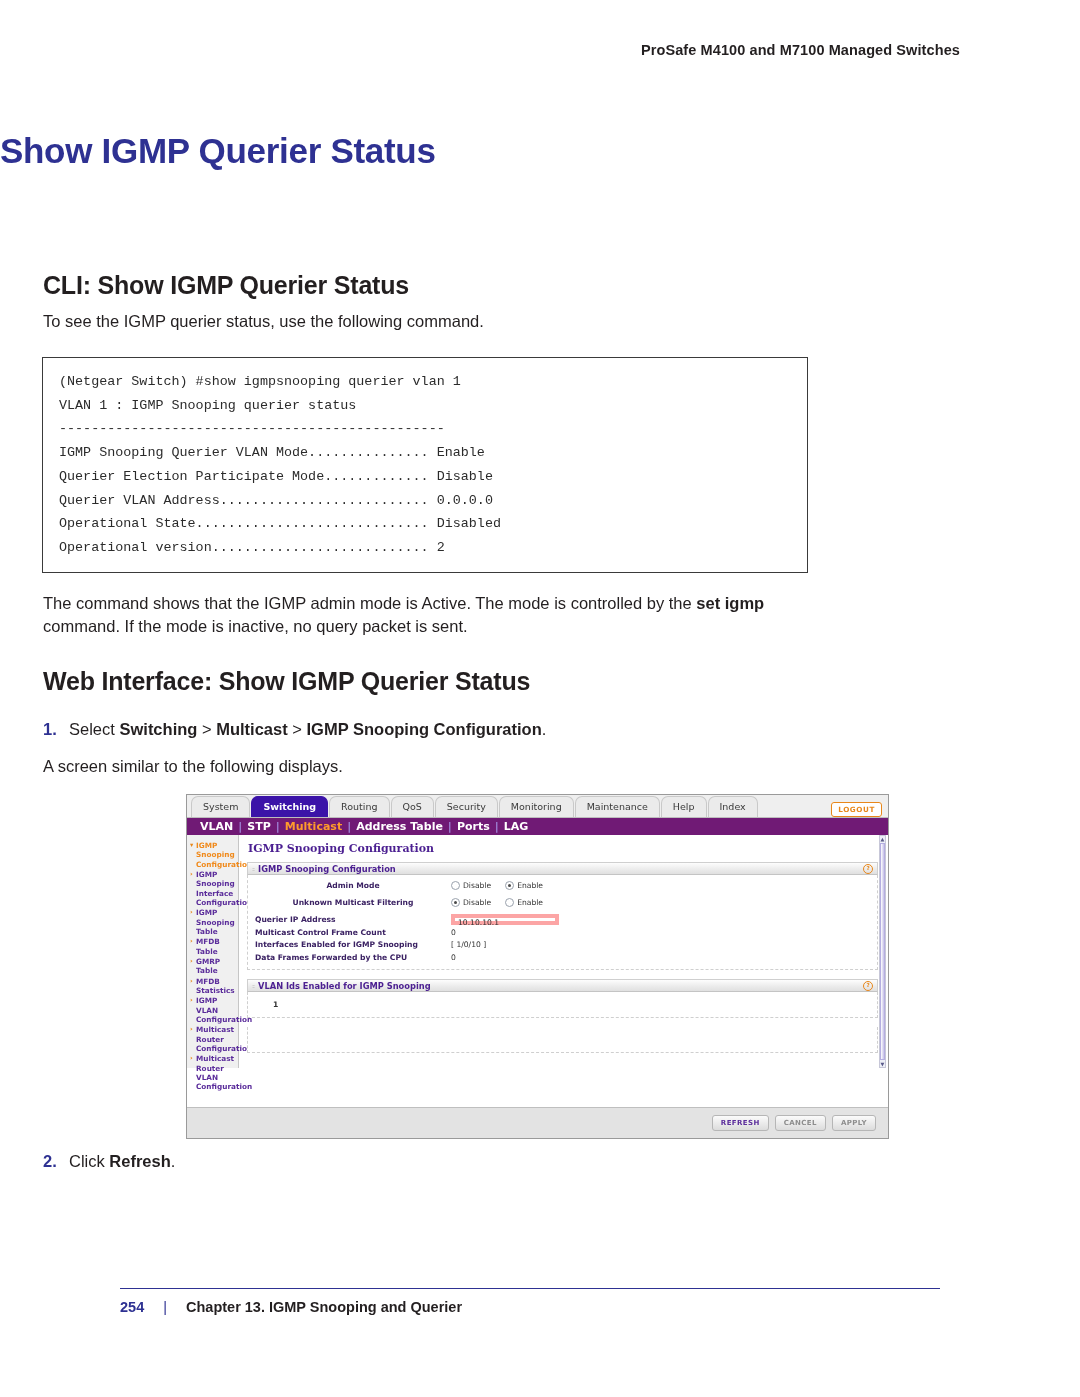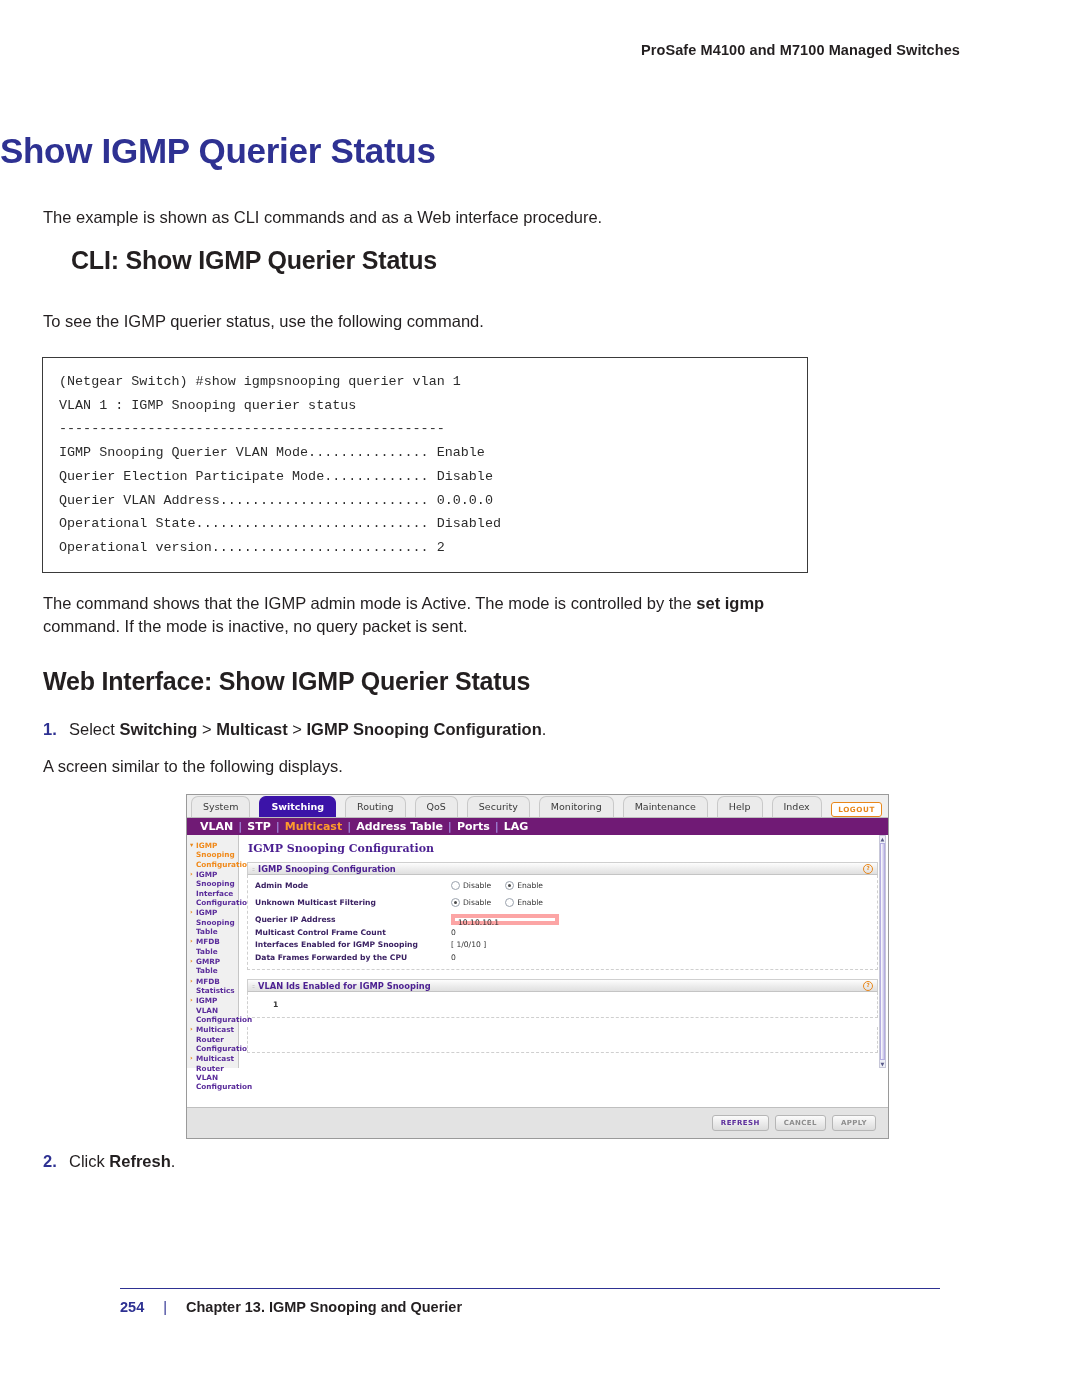--- a/index.html
+++ b/index.html
@@ -28,21 +28,21 @@
 
   p.intro{
     position:absolute;top:206px;left:43px;
     margin:0;font-size:16.5px;color:#231f20;line-height:1.35;
   }
 
   h2.sec{
     position:absolute;left:43px;margin:0;
     font-size:25px;font-weight:bold;color:#231f20;letter-spacing:-.2px;
   }
-  h2.sec.cli{top:246px;margin-left:28px;}
+  h2.sec.cli{top:271px;}
   h2.sec.web{top:667px;}
 
   p.body-line{
     position:absolute;left:43px;margin:0;
     font-size:16.5px;color:#231f20;line-height:1.38;
   }
   p.p-cli-lead{top:310px;}
   p.p-after-code{top:592px;width:795px;}
   p.p-screen{top:755px;}
 
@@ -80,21 +80,21 @@
   }
   .shot-inner{position:relative;width:100%;height:100%;}
 
   
   .tabstrip{
     position:relative;height:23px;background:#efefef;
     border-bottom:1px solid #bdbdbd;
     display:flex;align-items:flex-end;padding-left:4px;box-sizing:border-box;
   }
   .tab{
-    height:20px;line-height:20px;padding:0 11px;margin-right:9px;
+    height:20px;line-height:20px;padding:0 11px;margin-right:1px;
     font-size:9.5px;color:#3a3a3a;background:#ebebeb;
     border:1px solid #c9c9c9;border-bottom:none;
     border-radius:7px 7px 0 0;white-space:nowrap;
   }
   .tab.active{
     background:#3b13a8;color:#ffffff;font-weight:bold;
     border-color:#3b13a8;
   }
   .logout-wrap{margin-left:auto;padding-right:6px;padding-bottom:1px;}
   .logout{
@@ -155,21 +155,21 @@
     text-align:center;font-weight:bold;
   }
   .panel-body{
     border:1px dashed #cfcfcf;border-top:none;background:#ffffff;
     padding:5px 6px 5px 7px;box-sizing:border-box;
   }
 
   .frow{
     display:flex;align-items:center;margin-bottom:1.5px;min-height:11px;
   }
-  .frow.tall{margin-bottom:6px;}
+  .frow.tall{margin-bottom:6px;text-align:center;}
   .flabel{
     width:196px;font-size:7.6px;font-weight:bold;color:#3b2263;flex:0 0 196px;
   }
   .fval{font-size:7.6px;color:#333333;}
 
   .radio-grp{display:flex;align-items:center;}
   .radio-opt{display:flex;align-items:center;margin-right:14px;}
   .radio{
     width:7px;height:7px;border:1px solid #9aa2ad;border-radius:50%;
     background:#ffffff;margin-right:3px;position:relative;flex:0 0 7px;
@@ -233,21 +233,20 @@
 </style>
 </head>
 <body>
 
 <div class="page">
 
   <div class="run-header">ProSafe M4100 and M7100 Managed Switches</div>
 
   <h1 class="doc-title">Show IGMP Querier Status</h1>
 
-  <p class="intro">The example is shown as CLI commands and as a Web interface procedure.</p>
 
   <h2 class="sec cli">CLI: Show IGMP Querier Status</h2>
 
   <p class="body-line p-cli-lead">To see the IGMP querier status, use the following command.</p>
 
   <div class="codebox">
     <pre>(Netgear Switch) #show igmpsnooping querier vlan 1
 VLAN 1 : IGMP Snooping querier status
 ------------------------------------------------
 IGMP Snooping Querier VLAN Mode............... Enable

